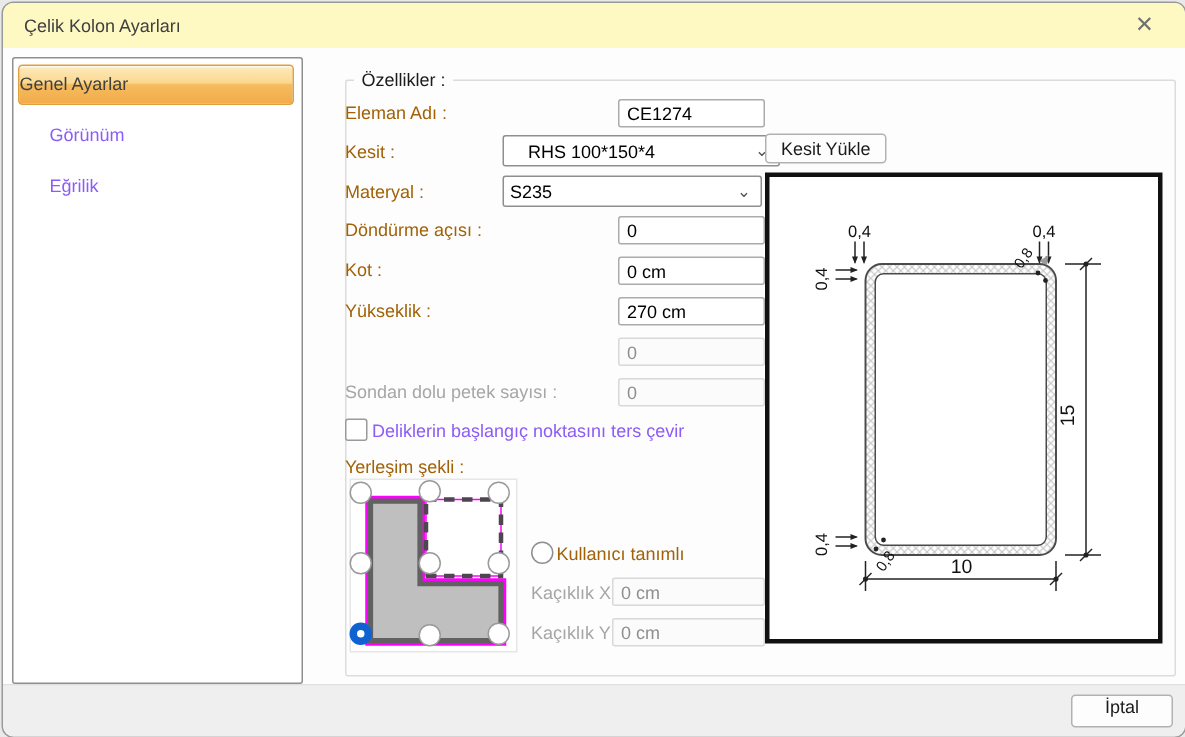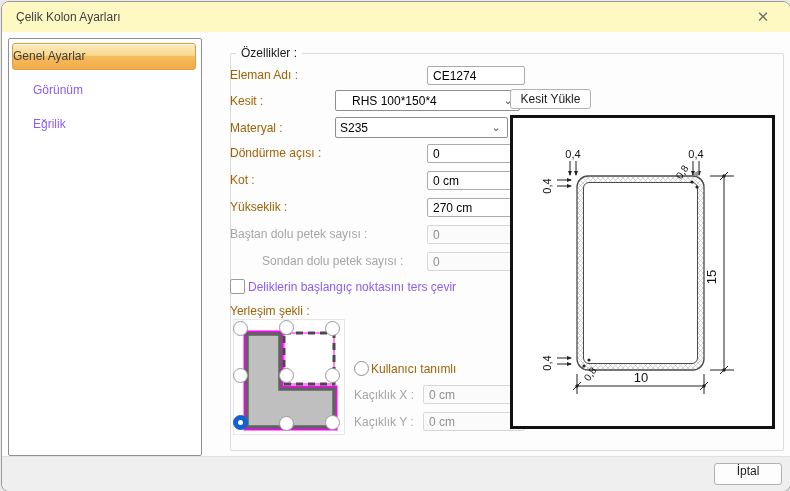--- a/index.html
+++ b/index.html
@@ -20,21 +20,21 @@
       box-shadow:inset 0 1px 0 rgba(255,255,255,.7);}
   
   .groupbox{position:absolute;left:228px;top:51px;width:552px;height:396px;
             border:1px solid #dcdcdc;border-radius:2px;}
   .group-label{position:absolute;left:5px;top:-8px;background:#fdfdfd;padding:0 5px;color:#1b1b1b;}
   
   .flabel{position:absolute;left:228px;height:16px;line-height:16px;color:#a16207;white-space:nowrap;}
   .flabel.dis{color:#a6a6a6;}
   .tinput{position:absolute;width:86px;height:17px;border:1px solid #ababab;border-radius:2px;
           background:#fff;font-family:"Liberation Sans",sans-serif;font-size:12px;color:#000;
-          padding:0 5px;outline:none;margin-left:15px;}
+          padding:0 5px;outline:none;}
   .tinput.dis{border-color:#d8d8d8;background:#fbfbfb;color:#8f8f8f;}
   .combo{position:absolute;width:163px;height:19px;border:1px solid #8f8f8f;border-radius:2px;
          background:#fff;display:flex;align-items:center;padding:0 4px;cursor:default;}
   .combo .ctext{flex:1;color:#000;}
   .combo .chev{width:14px;color:#555;font-size:11px;text-align:center;}
   .btn{position:absolute;background:#fdfdfd;border:1px solid #b2b2b2;border-radius:3px;
        text-align:center;color:#1b1b1b;font-size:12px;cursor:pointer;}
   
   .cbox{position:absolute;width:13px;height:13px;border:1px solid #9a9a9a;border-radius:2px;background:#fff;}
   .radio{position:absolute;width:13px;height:13px;border:1px solid #8f8f8f;border-radius:50%;background:#fff;}
@@ -91,24 +91,23 @@
 
   <div class="flabel" style="top:143px;">Döndürme açısı :</div>
   <input class="tinput" style="left: 410px; top: 142px;" value="0">
 
   <div class="flabel" style="top:170px;">Kot :</div>
   <input class="tinput" style="left: 410px; top: 169px;" value="0 cm">
 
   <div class="flabel" style="top:197px;">Yükseklik :</div>
   <input class="tinput" style="left: 410px; top: 196px;" value="270 cm">
 
-  <div class="flabel dis" style="top:224px;">Baştan dolu petek sayısı :</div>
   <input class="tinput dis" style="left: 410px; top: 223px;" disabled="" value="0">
 
-  <div class="flabel dis" style="top:251px;margin-left:32px;">Sondan dolu petek sayısı :</div>
+  <div class="flabel dis" style="top:251px;">Sondan dolu petek sayısı :</div>
   <input class="tinput dis" style="left: 410px; top: 250px;" disabled="" value="0">
 
   <span class="cbox" style="left:228px;top:277px;"></span>
   <div class="flabel" style="left:246px;top:277px;color:#8b5cf6;">Deliklerin başlangıç noktasını ters çevir</div>
 
   <div class="flabel" style="top:301px;">Yerleşim şekli :</div>
 
   <div class="placement">
     <svg width="110" height="114" viewBox="0 0 110 114">
       <polygon points="13,14 46,14 46,69 100,69 100,107 13,107" fill="none" stroke="#ff00ff" stroke-width="7"></polygon>

